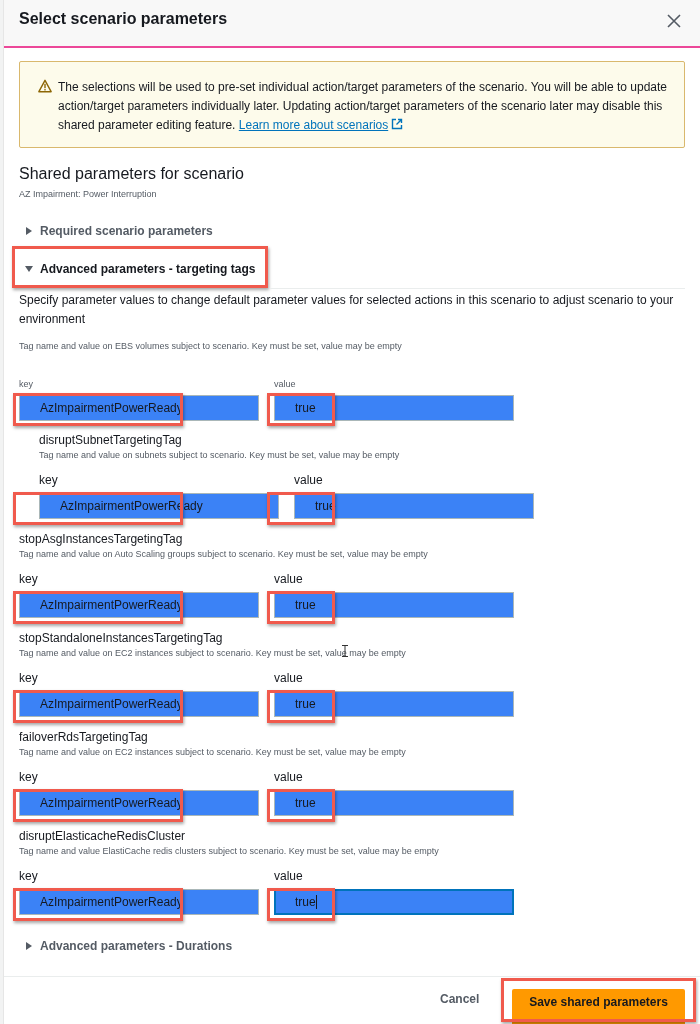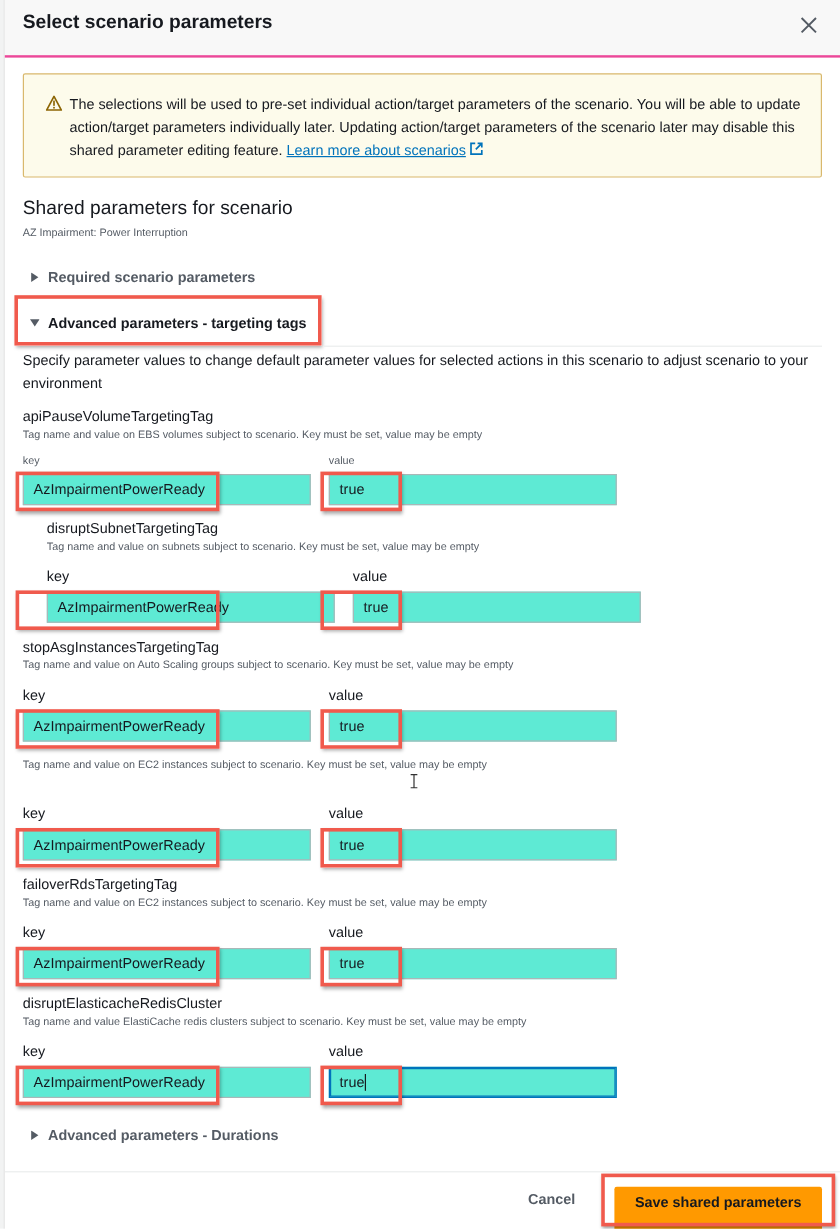--- a/index.html
+++ b/index.html
@@ -31,21 +31,21 @@
 
   .divider { position: absolute; left: 270px; top: 288px; width: 415px; height: 1px; background: #eaeded; }
 
   .description { position: absolute; left: 19px; top: 291px; width: 670px; font-size: 12px; line-height: 19px; color: #16191f; }
 
   .param { position: absolute; left: 19px; width: 670px; }
   .param .pname { font-size: 12px; color: #16191f; height: 16px; }
   .param .pdesc { font-size: 9px; color: #545b64; margin-top: 1px; height: 12px; }
   .param .col-label { position: absolute; font-size: 12px; color: #16191f; }
   .param .col-label.small { font-size: 9px; color: #545b64; }
-  .param .input { position: absolute; height: 26px; border: 1px solid #aab7b8; background: #5eead4; font-size: 12px; color: #16191f; padding: 0 8px; line-height: 24px; cursor: text; }
+  .param .input { position: absolute; height: 26px; border: 1px solid #aab7b8; background: #3b82f6; font-size: 12px; color: #16191f; padding: 0 20px; line-height: 24px; cursor: text; }
   .param .input.key { left: 0; width: 240px; }
   .param .input.val { left: 255px; width: 240px; }
   .param .input.focused { border: 1px solid #0073bb; box-shadow: 0 0 0 1px #0073bb inset; }
   .caret-line { display: inline-block; width: 1px; height: 14px; background: #16191f; vertical-align: -3px; }
 
   .footer-divider { position: absolute; left: 4px; top: 976px; width: 696px; height: 1px; background: #eaeded; }
   .cancel-btn { position: absolute; left: 440px; top: 992px; font-size: 12px; font-weight: bold; color: #545b64; cursor: pointer; }
   .save-btn { position: absolute; left: 512px; top: 989px; width: 173px; height: 40px; background: #ff9900; border-radius: 2px; font-size: 12px; font-weight: bold; color: #16191f; text-align: center; line-height: 26px; cursor: pointer; }
 
   .cursor-ibeam { position: absolute; left: 342px; top: 645px; width: 6px; height: 12px; }
@@ -91,21 +91,20 @@
       <path d="M0 1 L8 1 L4 7 Z" fill="#545b64"></path>
     </svg>
   <span>Advanced parameters - targeting tags</span>
 </div>
 <div class="hl-box" style="left:12px; top:246px; width:256px; height:42px;"></div>
 <div class="divider"></div>
 
 <div class="description">Specify parameter values to change default parameter values for selected actions in this scenario to adjust scenario to your environment</div>
 
 <div class="param" style="top:340px;">
-  <div class="pname">apiPauseVolumeTargetingTag</div>
   <div class="pdesc">Tag name and value on EBS volumes subject to scenario. Key must be set, value may be empty</div>
   <div class="col-label small" style="left:0; top:39px;">key</div>
   <div class="col-label small" style="left:255px; top:39px;">value</div>
   <div class="input key" style="top:55px;">AzImpairmentPowerReady</div>
   <div class="input val" style="top:55px;">true</div>
 </div>
 
 <div class="param" style="top:433px;margin-left:20px;">
   <div class="pname">disruptSubnetTargetingTag</div>
   <div class="pdesc">Tag name and value on subnets subject to scenario. Key must be set, value may be empty</div>
@@ -118,20 +117,21 @@
 <div class="param" style="top:532px;">
   <div class="pname">stopAsgInstancesTargetingTag</div>
   <div class="pdesc">Tag name and value on Auto Scaling groups subject to scenario. Key must be set, value may be empty</div>
   <div class="col-label" style="left:0; top:40px;">key</div>
   <div class="col-label" style="left:255px; top:40px;">value</div>
   <div class="input key" style="top:60px;">AzImpairmentPowerReady</div>
   <div class="input val" style="top:60px;">true</div>
 </div>
 
 <div class="param" style="top:631px;">
+  <div class="pname">stopStandaloneInstancesTargetingTag</div>
   <div class="pdesc">Tag name and value on EC2 instances subject to scenario. Key must be set, value may be empty</div>
   <div class="col-label" style="left:0; top:40px;">key</div>
   <div class="col-label" style="left:255px; top:40px;">value</div>
   <div class="input key" style="top:60px;">AzImpairmentPowerReady</div>
   <div class="input val" style="top:60px;">true</div>
 </div>
 
 <div class="param" style="top:730px;">
   <div class="pname">failoverRdsTargetingTag</div>
   <div class="pdesc">Tag name and value on EC2 instances subject to scenario. Key must be set, value may be empty</div>

